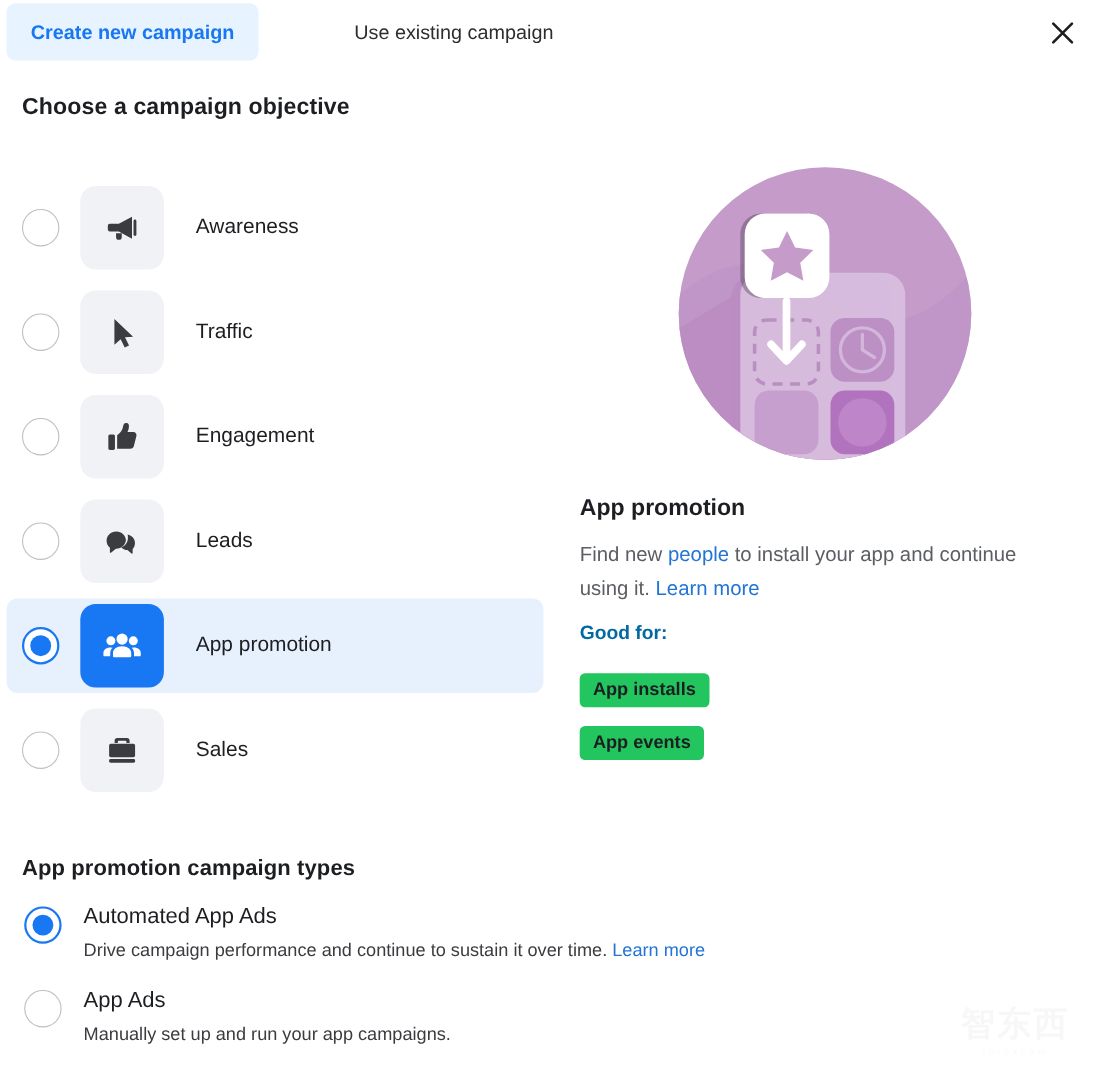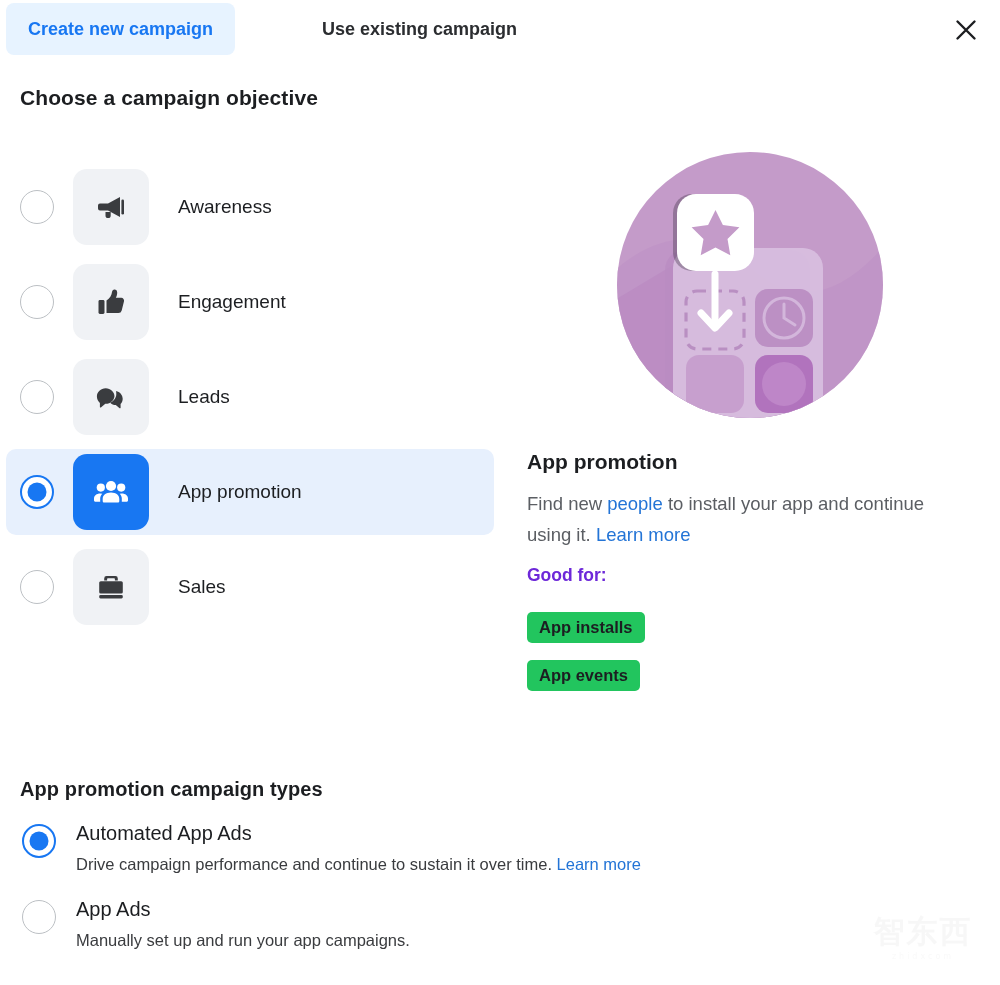--- a/index.html
+++ b/index.html
@@ -16,21 +16,21 @@
 
   
   .tabbar { position:absolute; top:0; left:0; width:1000px; height:58px; }
   .tab {
     position:absolute; top:3px; height:52px;
     display:flex; align-items:center; justify-content:center;
     font-size:18px; padding:0 22px; border-radius:8px; cursor:pointer;
     white-space:nowrap;
   }
   .tab.active { left:6px; background:#E7F3FF; color:#1877F2; font-weight:bold; }
-  .tab.inactive { left:300px; background:transparent; color:#2b2d30; font-weight:bold; }
+  .tab.inactive { left:300px; background:transparent; color:#2b2d30; font-weight:normal; }
   .close-btn {
     position:absolute; top:10px; right:14px; width:40px; height:40px;
     display:flex; align-items:center; justify-content:center; cursor:pointer;
     border-radius:50%;
   }
   .close-btn svg { display:block; }
 
   
   .section-title {
     position:absolute; font-weight:bold; color:#1c1e21; letter-spacing:.1px;
@@ -74,21 +74,21 @@
   .detail-title {
     position:absolute; left:0; top:300px; font-size:21px; font-weight:bold; color:#1c1e21;
   }
   .detail-desc {
     position:absolute; left:0; top:338px; width:418px;
     font-size:18.5px; line-height:31px; color:#5b5e63;
   }
   .link { color:#1a73cf; cursor:pointer; }
   .detail-desc .link { color:#2374d6; }
   .good-for {
-    position:absolute; left:0; top:415px; font-size:17.5px; font-weight:bold; color:#6d28d9;
+    position:absolute; left:0; top:415px; font-size:17.5px; font-weight:bold; color:#0369a1;
   }
   .tag {
     position:absolute; left:0; display:inline-block;
     background:#22c55e; border-radius:5px; padding:6px 12px;
     font-size:16.5px; font-weight:bold; color:#1c1e21; white-space:nowrap;
   }
   #tag0 { top:462px; }
   #tag1 { top:510px; }
 
   
@@ -161,20 +161,33 @@
               <path d="M12.5 23 h5.2 v3.4 a2.6 2.6 0 0 1 -5.2 0 z"></path>
               <circle cx="15.1" cy="26.2" r="1.5" fill="#ffffff" opacity="0"></circle>
               <rect x="28.4" y="10.5" width="2.6" height="15" rx="1.3"></rect>
             </g>
           </svg>
         </span>
       </div>
       <div class="obj-label">Awareness</div>
     </div>
 
+    <div class="obj-row">
+      <div class="radio"></div>
+      <div class="tile">
+        <span>
+          <svg width="36" height="36" viewBox="0 0 36 36">
+            <g class="glyph">
+              <path d="M11 6 L11 29.5 L16.7 24.3 L20.4 32 L24.3 30 L20.6 22.6 L28 22.2 Z"></path>
+            </g>
+          </svg>
+        </span>
+      </div>
+      <div class="obj-label">Traffic</div>
+    </div>
 
     <div class="obj-row">
       <div class="radio"></div>
       <div class="tile">
         <span>
           <svg width="36" height="36" viewBox="0 0 36 36">
             <g class="glyph">
               <rect x="5.5" y="16" width="6" height="14" rx="1.4"></rect>
               <path d="M13.5 16.6 c3.2 -2.1 5.2 -5.4 5.6 -9.1 a2.6 2.6 0 0 1 5.1 .9 c0 2 -.6 3.9 -1.4 5.4 h5.5 a2.8 2.8 0 0 1 2.7 3.5 l-2.3 9.2 a3.4 3.4 0 0 1 -3.3 2.5 h-11.9 z"></path>
             </g>

